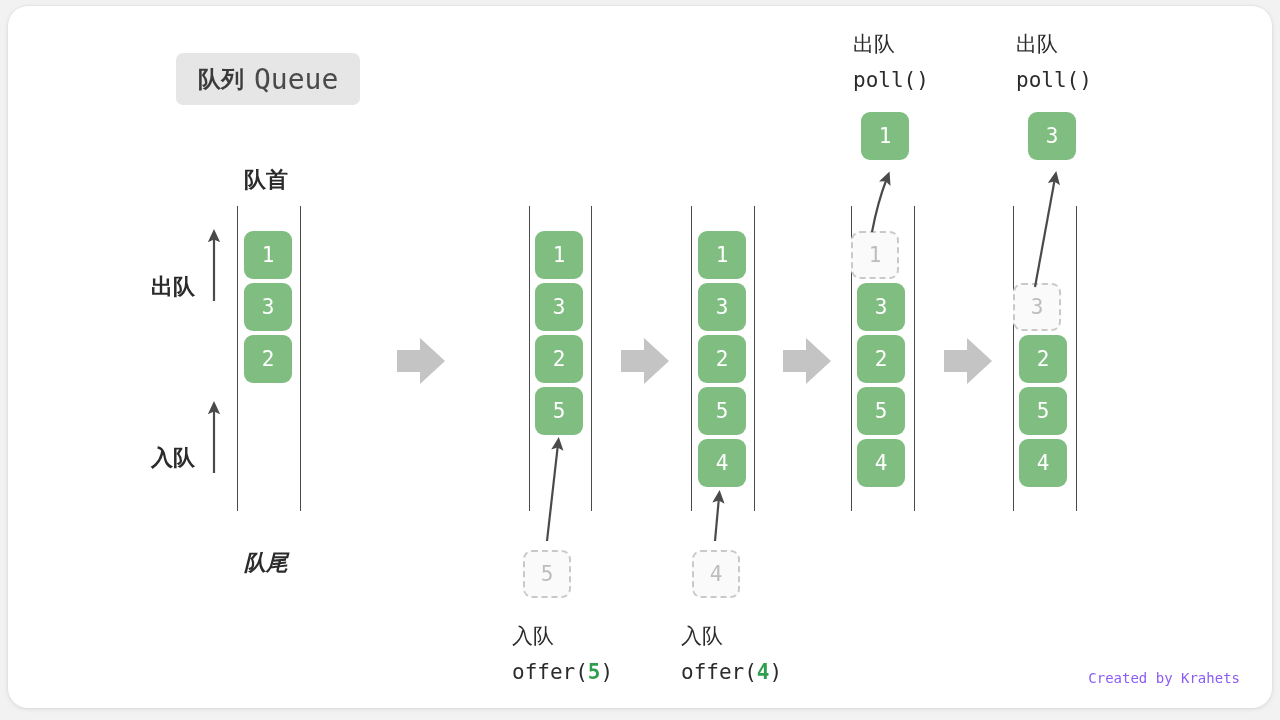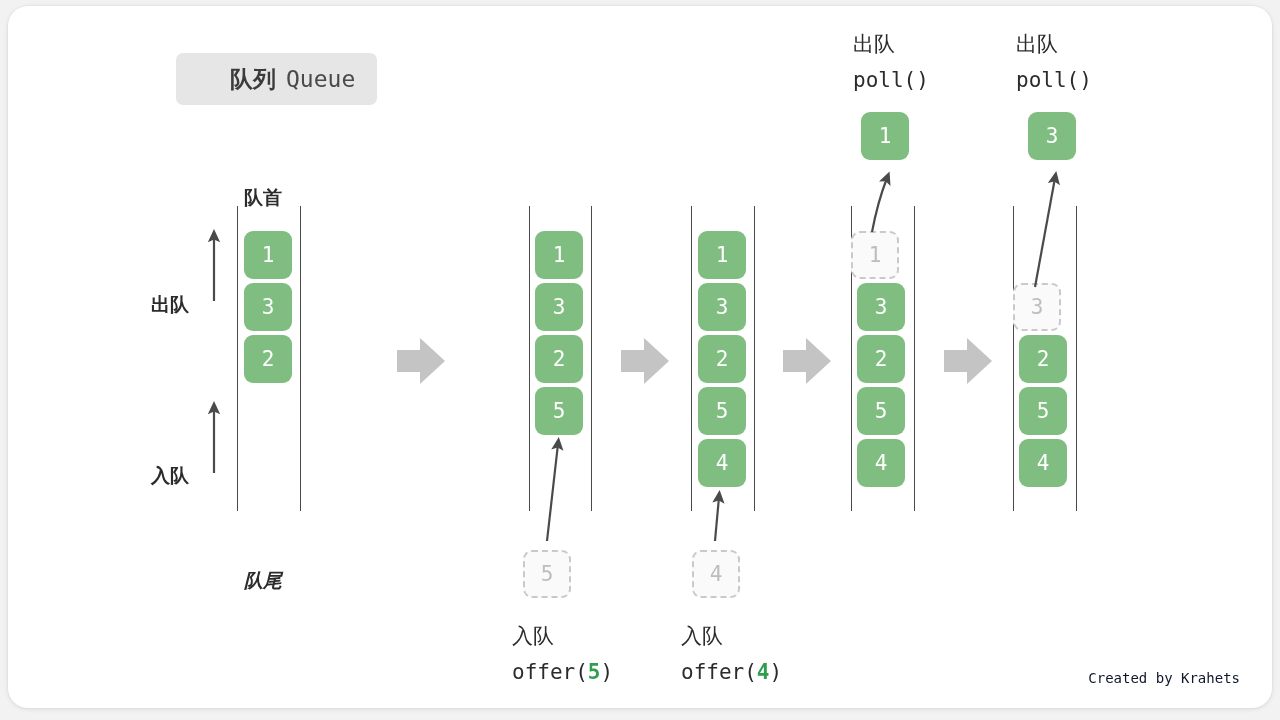--- a/index.html
+++ b/index.html
@@ -45,38 +45,36 @@
     display: flex;
     align-items: center;
     gap: 10px;
     white-space: nowrap;
   }
   #title-badge .cn {
     font-size: 23px;
     font-weight: bold;
     color: #3b3b3b;
     font-family: "Liberation Sans", "DejaVu Sans", sans-serif;
-    margin-left: 32px;
   }
   #title-badge .en {
-    font-size: 23px;
+    font-size: 28px;
     color: #4a4a4a;
     font-family: "DejaVu Sans Mono", "Liberation Mono", monospace;
     text-align: center;
   }
 
   
   .cn-label {
     position: absolute;
-    font-size: 19px;
+    font-size: 22px;
     font-weight: bold;
     color: #2b2b2b;
     white-space: nowrap;
     font-family: "Liberation Sans", "DejaVu Sans", sans-serif;
-    margin-top: 20px;
   }
 
   .op-label {
     position: absolute;
     white-space: nowrap;
     text-align: left;
     line-height: 36px;
   }
   .op-label .cn {
     display: block;
@@ -131,21 +129,21 @@
     height: 702px;
     pointer-events: none;
   }
 
   
   #footer {
     position: absolute;
     right: 32px;
     bottom: 22px;
     font-size: 14px;
-    color: #0f172a;
+    color: #8b5cf6;
     font-family: "DejaVu Sans Mono", "Liberation Mono", monospace;
     white-space: nowrap;
   }
 </style>
 </head>
 <body>
 
 <div id="canvas">
   <div id="card">
 

